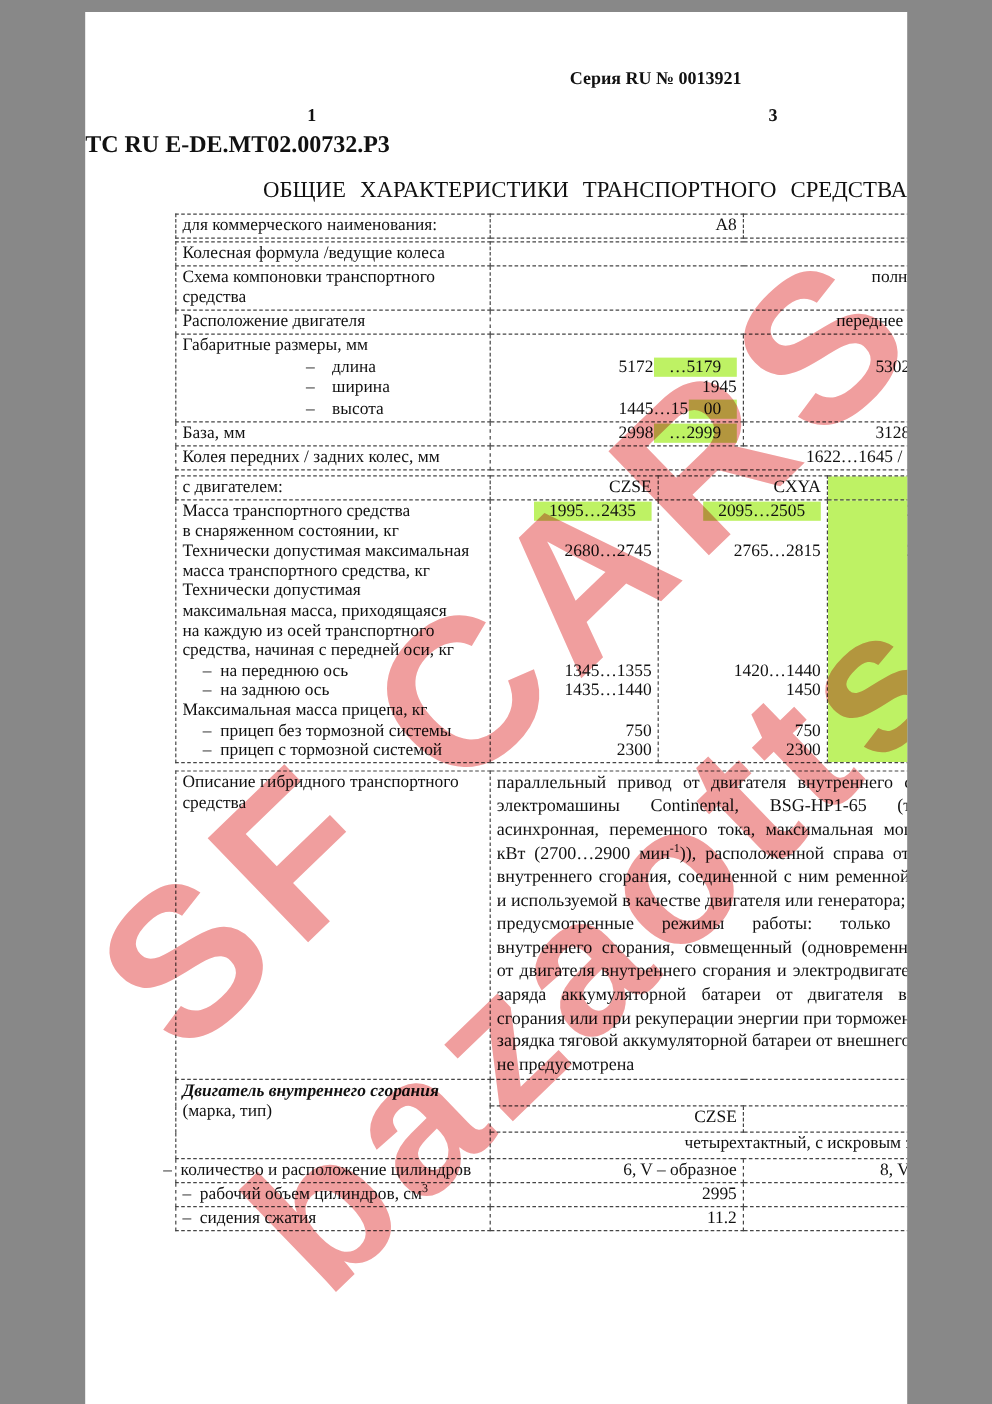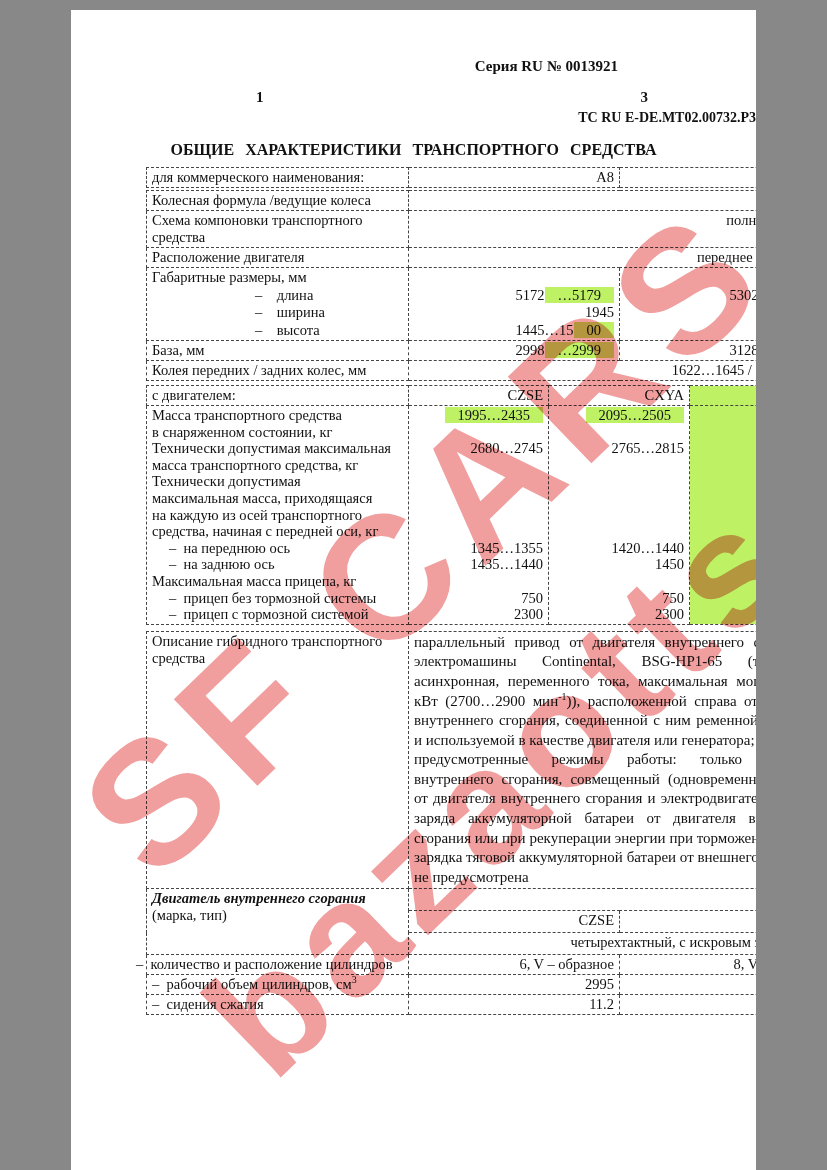--- a/index.html
+++ b/index.html
@@ -8,22 +8,22 @@
     width:685px; height:1170px;
     margin:10px auto;
     background:#ffffff;
     overflow:hidden;
     font-family:"Liberation Serif","DejaVu Serif",serif;
     color:#111;
   }
   
   .series { margin:48px 138px 0 0; text-align:right; font-weight:bold; font-size:15px; }
   .pagenums { display:flex; justify-content:space-between; padding:0 108px 0 185px; margin-top:14px; font-weight:bold; font-size:15px; }
-  .docnum  { text-align:right; font-weight:bold; font-size:14px; margin-top:4px; }
-  .title   { text-align:center; font-weight:bold; font-size:16px; word-spacing:7px; margin-top:15px; }
+  .docnum  { text-align:left; font-weight:bold; font-size:20px; margin-top:4px; }
+  .title   { text-align:right; font-weight:normal; font-size:19px; word-spacing:7px; margin-top:15px; }
 
   
   table.tbl {
     border-collapse:collapse; table-layout:fixed;
     width:687px; margin:0 0 0 75px;
     font-size:14.5px; line-height:17px;
   }
   #tbl-name   { margin-top:8px; }
   #tbl-general{ margin-top:2px; }
   #tbl-mass   { margin-top:4px; }

